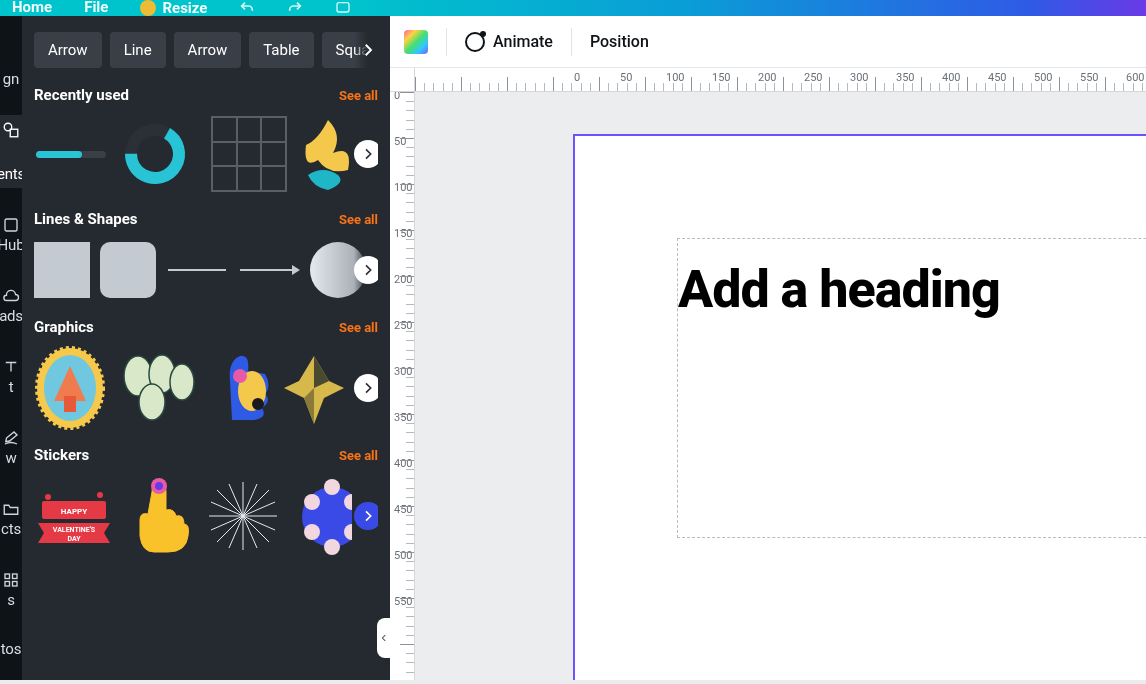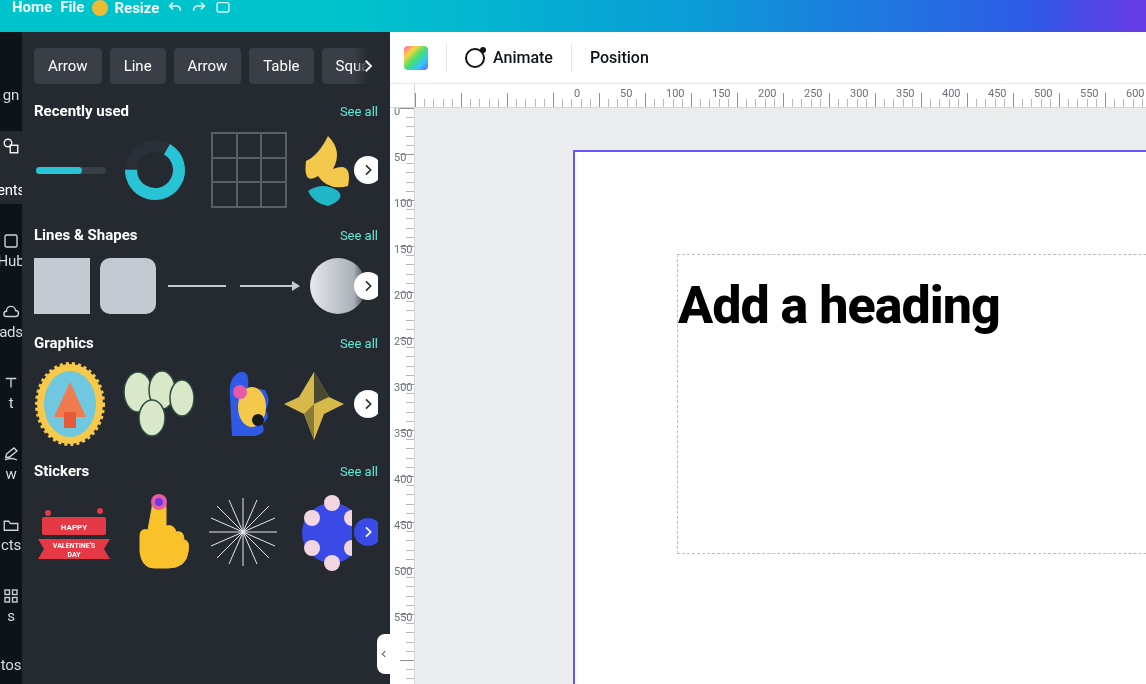--- a/index.html
+++ b/index.html
@@ -1,21 +1,21 @@
 <!DOCTYPE html>
 <html><head>
 <meta charset="utf-8">
 <style>
 * { box-sizing: border-box; margin: 0; padding: 0; font-family: -apple-system, BlinkMacSystemFont, "Segoe UI", Roboto, Helvetica, Arial, sans-serif; }
 html, body { width: 1146px; height: 684px; overflow: hidden; background: #ebecf0; }
 
 .topbar {
-  height: 32px;
+  height: 16px;
   background: linear-gradient(90deg, #00c4cc 0%, #00c4cc 30%, #0a9dd6 60%, #2f5ae6 90%, #6a3ae6 100%);
-  display: flex; align-items: flex-start; gap: 8px; padding-left: 12px;
+  display: flex; align-items: flex-start; gap: 32px; padding-left: 12px;
   color: #fff; font-weight:700; font-size:15px; position:relative; overflow:hidden;
 }
 .topbar .item { padding-top:0; line-height:1; opacity:0.95; }
 .topbar .resize-pill { display:inline-flex; align-items:center; gap:6px; }
 .topbar .crown { width:16px; height:16px; border-radius:50%; background:#fdbb2c; display:inline-block; }
 .topbar .iconbtn { width:16px; height:16px; opacity:0.9 }
 
 .main { display:flex; height:calc(684px - 20px); }
 
 .navcol {
@@ -37,21 +37,21 @@
 .searchwrap input { flex:1; border:none; outline:none; font-size:16px; color:#222; background:transparent; }
 
 .chips { display:flex; gap:8px; overflow:hidden; position:relative; margin-bottom:18px; }
 .chip { background:#3a3f47; color:#fff; font-size:15px; border-radius:4px; padding:9px 14px; white-space:nowrap; cursor:pointer; }
 .chips .more { position:absolute; right:-4px; top:0; bottom:0; width:28px; display:flex; align-items:center; justify-content:center; background:linear-gradient(90deg,rgba(37,42,49,0) 0%, #252a31 50%); }
 .chev { width:18px; height:18px; color:#fff; }
 
 .section { margin-bottom:16px; }
 .section .head { display:flex; justify-content:space-between; align-items:center; margin-bottom:10px; }
 .section .head .title { font-size:15px; font-weight:700; color:#fff; }
-.section .head .seeall { font-size:13px; color:#5eead4; cursor:pointer; font-weight:400; }
+.section .head .seeall { font-size:13px; color:#f97316; cursor:pointer; font-weight:700; }
 .section .row { display:flex; gap:10px; align-items:center; position:relative; height:80px; overflow:hidden;}
 .row .more { position:absolute; right:-4px; top:0; bottom:0; width:28px; display:flex; align-items:center; justify-content:center; background:linear-gradient(90deg,rgba(37,42,49,0) 0%, #252a31 55%); border-radius:0 4px 4px 0;}
 .row .morebtn { width:28px; height:28px; border-radius:50%; background:#fff; display:flex; align-items:center; justify-content:center;}
 .row .morebtn svg{width:16px;height:16px;color:#2b2f36;}
 
 .thumb { width:78px; height:78px; display:flex; align-items:center; justify-content:flex-start; flex:0 0 auto;}
 .thumb svg{display:block;}
 
 .panel .caret { position:absolute; right:-1px; bottom:22px; width:14px; height:40px; background:#fff; border-radius:8px 0 0 8px; display:flex; align-items:center; justify-content:center; }
 .panel .caret svg{width:10px;height:10px;color:#555;}

